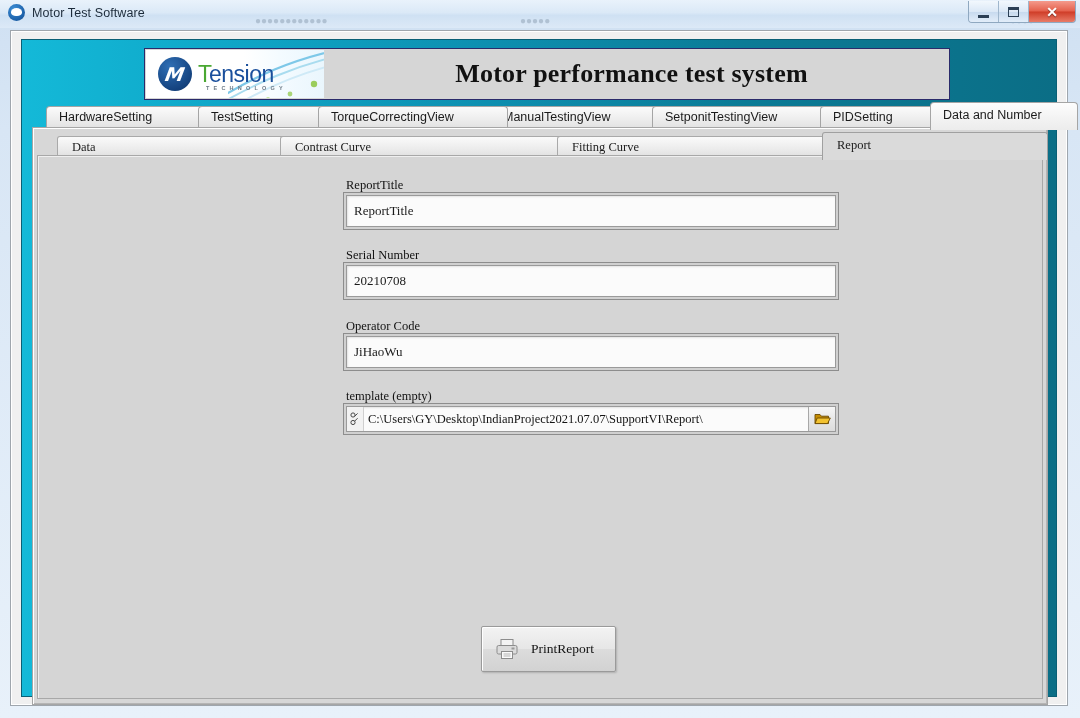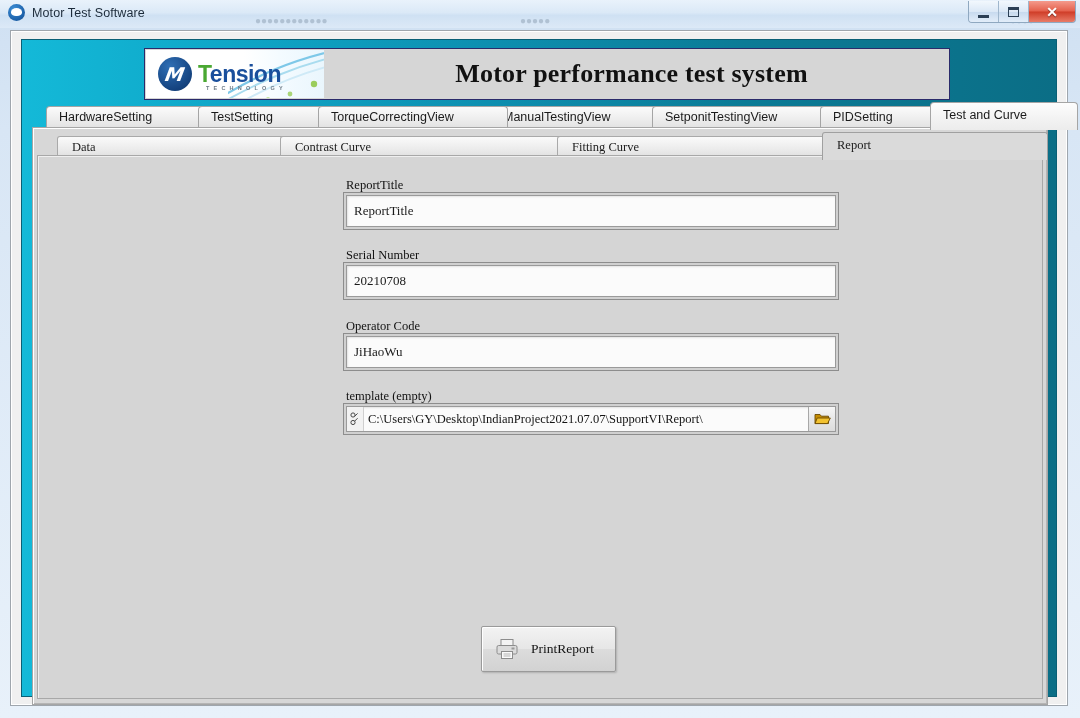--- a/index.html
+++ b/index.html
@@ -175,21 +175,21 @@
     text-align: center;
     color: #ffffff;
     font-size: 19px;
     font-weight: bold;
     font-style: italic;
     font-family: "DejaVu Sans", sans-serif;
   }
   .logo-word {
     margin-left: 6px;
     font-size: 23px;
-    font-weight: bold;
+    font-weight: normal;
     letter-spacing: -0.5px;
     z-index: 2;
     position: relative;
     line-height: 1;
   }
   .logo-word .t { color: #4aa832; }
   .logo-word .rest { color: #1a4f9c; }
   .logo-sub {
     position: absolute;
     left: 60px; bottom: 7px;
@@ -431,21 +431,21 @@
         <div id="banner-title">Motor performance test system</div>
       </div>
 
       <div id="tabstrip">
           <div class="mtab" style="left: 14px; width: 160px;"><span>HardwareSetting</span></div>
           <div class="mtab" style="left: 166px; width: 128px;"><span>TestSetting</span></div>
           <div class="mtab" style="left: 458px; width: 170px;"><span>ManualTestingView</span></div>
           <div class="mtab" style="left: 286px; width: 190px;"><span>TorqueCorrectingView</span></div>
           <div class="mtab" style="left: 620px; width: 176px;"><span>SetponitTestingView</span></div>
           <div class="mtab" style="left: 788px; width: 122px;"><span>PIDSetting</span></div>
-          <div class="mtab active" style="left: 898px; width: 148px;"><span>Test and Curve</span></div>
+          <div class="mtab active" style="left: 898px; width: 148px;"><span>Data and Number</span></div>
         </div>
 
       <div id="content">
 
         <div id="subtabstrip">
             <div class="stab" style="left: 20px; width: 228px;"><span>Data</span></div>
             <div class="stab" style="left: 243px; width: 282px;"><span>Contrast Curve</span></div>
             <div class="stab" style="left: 520px; width: 270px;"><span>Fitting Curve</span></div>
             <div class="stab active" style="left: 785px; width: 226px;"><span>Report</span></div>
           </div>

